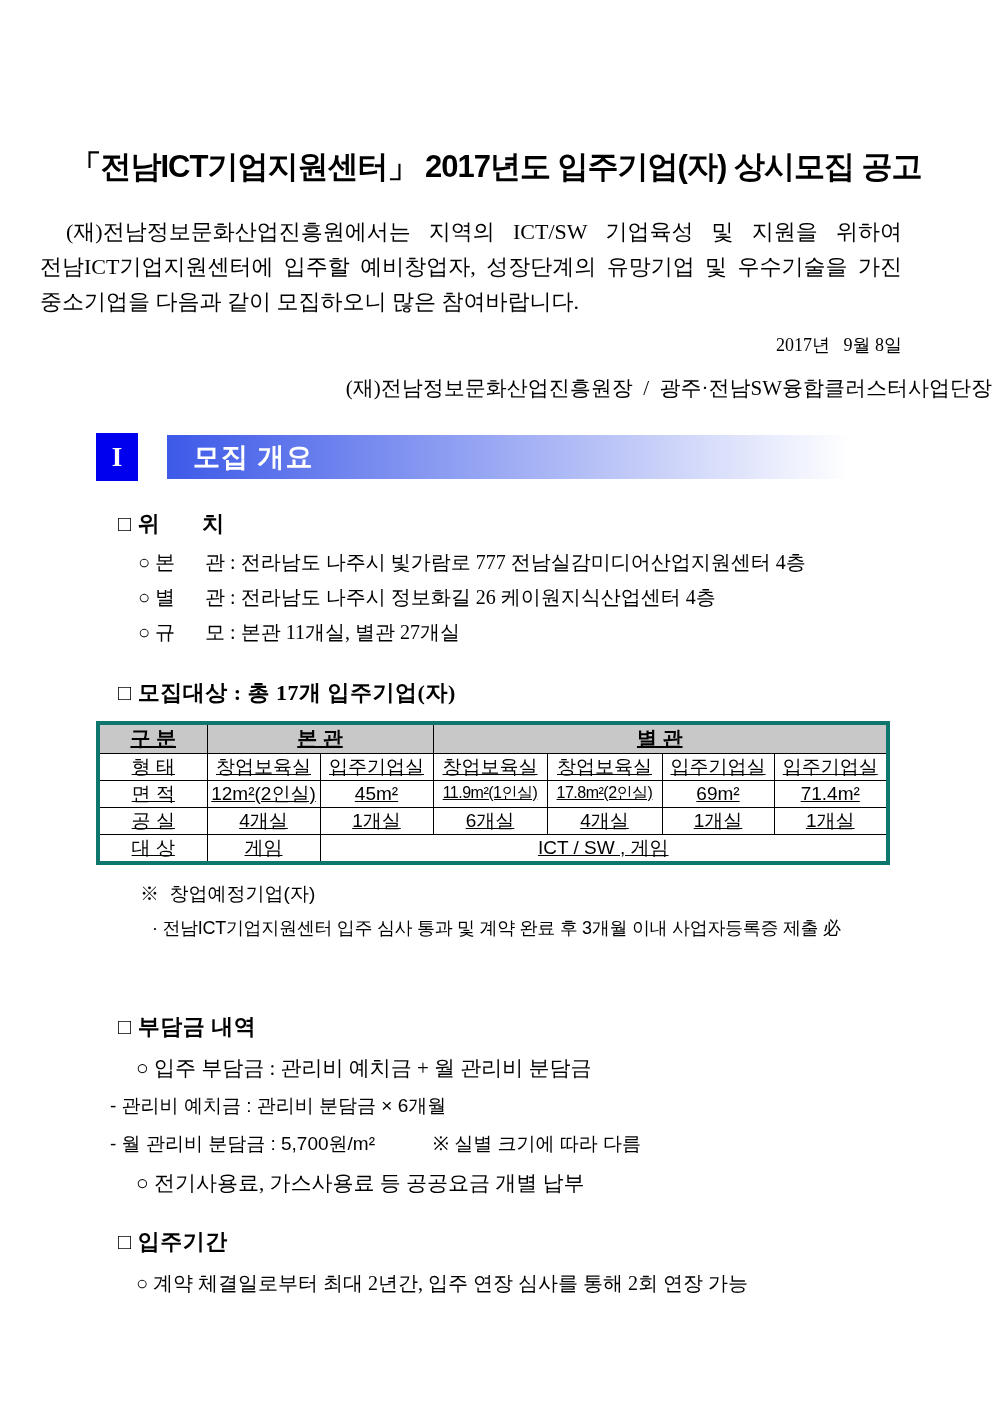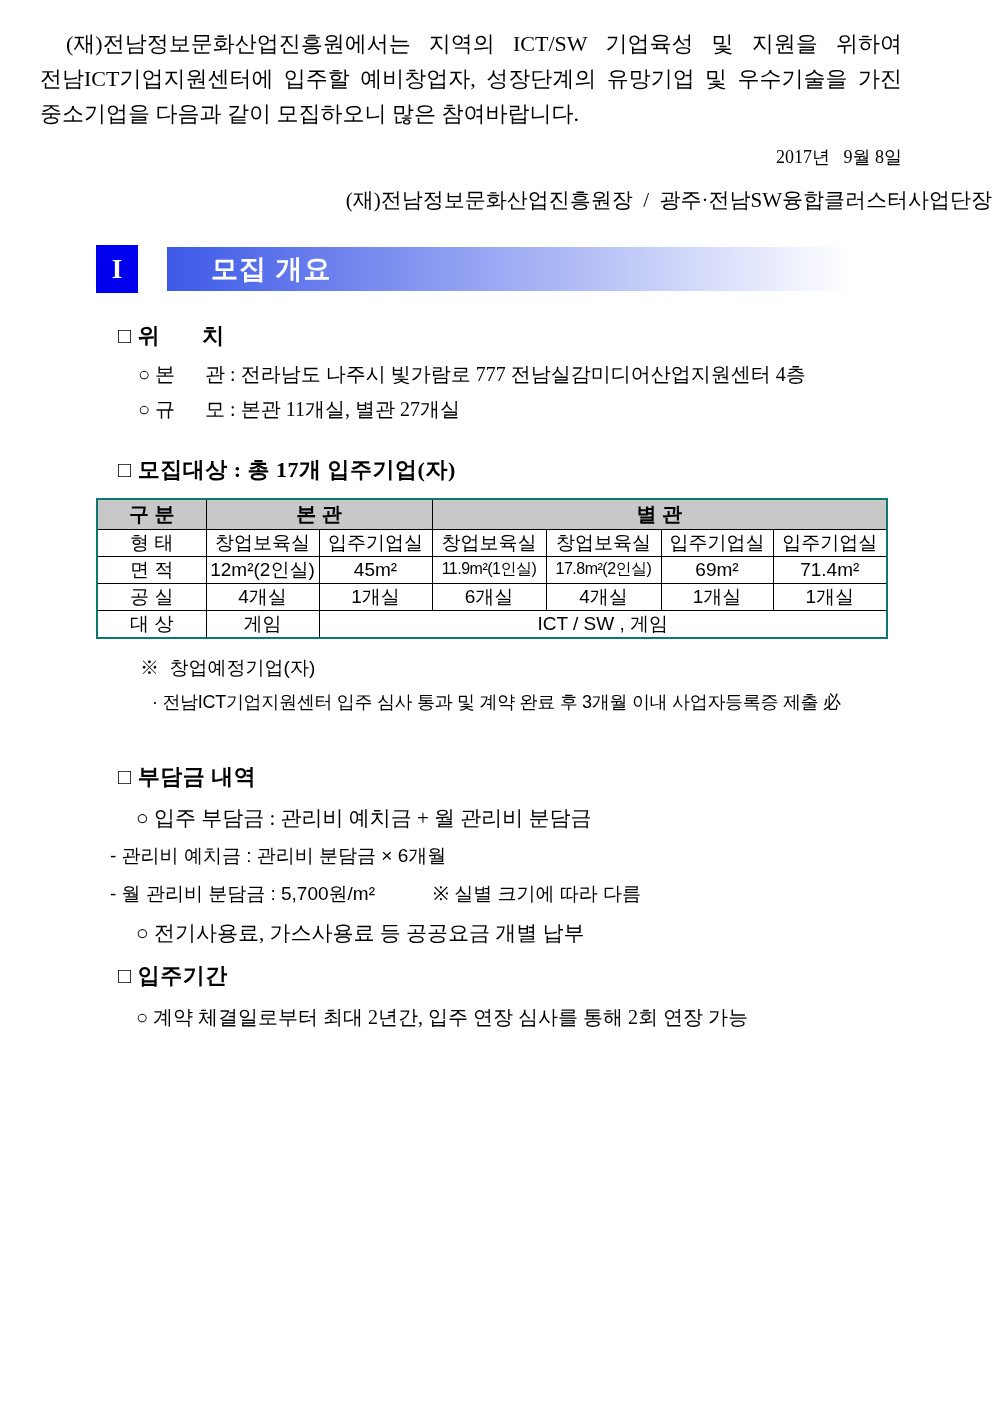--- a/index.html
+++ b/index.html
@@ -69,53 +69,54 @@
     margin-left:29px;
     width:712px;height:44px;
     background:linear-gradient(to right, var(--bar-gradient-start,#3D59E8) 0%, #ffffff 96%);
     display:flex;align-items:center;
   }
   .section-title{
     color:#fff;
     font-family:"Liberation Sans", sans-serif;
     font-weight:bold;
     font-size:27px;
-    margin-left:44px;
+    margin-left:26px;
     letter-spacing:1px;
     white-space:pre-wrap;
   }
 
   .h-square{
     margin:28px 0 0 118px;
     font-size:22px;
     font-weight:bold;
     white-space:pre-wrap;
     letter-spacing:0.5px;
   }
   .h-square.target-heading{margin-top:34px;}
-  .h-square.fees-heading{margin-top:48px;}
-  .h-square.period-heading{margin-top:14px;}
+  .h-square.fees-heading{margin-top:72px;}
+  .h-square.period-heading{margin-top:30px;}
 
   .line{
     white-space:pre-wrap;
   }
   .loc-item{
     margin:11px 0 0 138px;
     font-size:20px;
     line-height:24px;
   }
   .loc-item:first-of-type{margin-top:14px;}
 
   .table-wrap{margin:13px 0 0 96px;width:790px;}
   table.spec{
     border-collapse:collapse;
     width:790px;
     table-layout:fixed;
     font-family:"Liberation Sans", sans-serif;
-    border:2px solid #0f766e;
+    border:4px solid #0f766e;
+    text-decoration:underline;
   }
   table.spec th, table.spec td{
     border:1px solid #000;
     text-align:center;
     vertical-align:middle;
     font-size:19px;
     padding:0;
     height:25px;
     overflow:hidden;
     white-space:nowrap;
@@ -155,36 +156,38 @@
   .period-item{
     margin:13px 0 0 136px;
     font-size:20px;
   }
 </style>
 </head>
 <body>
 
 <div class="page">
 
+  <div class="doc-title">「전남ICT기업지원센터」 2017년도 입주기업(자) 상시모집 공고</div>
 
   <div class="intro line">(재)전남정보문화산업진흥원에서는 지역의 ICT/SW 기업육성 및 지원을 위하여 전남ICT기업지원센터에 입주할 예비창업자, 성장단계의 유망기업 및 우수기술을 가진 중소기업을 다음과 같이 모집하오니 많은 참여바랍니다.</div>
 
   <div class="date-line">2017년   9월 8일</div>
 
   <div class="signature-line">(재)전남정보문화산업진흥원장  /  광주·전남SW융합클러스터사업단장</div>
 
   <div class="section-bar">
     <div class="numeral-box">I</div>
     <div class="gradient-bar">
       <span class="section-title">모집 개요</span>
     </div>
   </div>
 
   <div class="h-square line">□ 위       치</div>
   <div class="loc-item line">○ 본      관 : 전라남도 나주시 빛가람로 777 전남실감미디어산업지원센터 4층</div>
+  <div class="loc-item line">○ 별      관 : 전라남도 나주시 정보화길 26 케이원지식산업센터 4층</div>
   <div class="loc-item line">○ 규      모 : 본관 11개실, 별관 27개실</div>
 
   <div class="h-square target-heading line">□ 모집대상 : 총 17개 입주기업(자)</div>
 
   <div class="table-wrap">
     <table class="spec">
       <colgroup>
         <col style="width:109px">
           <col style="width:113px">
           <col style="width:113px">

